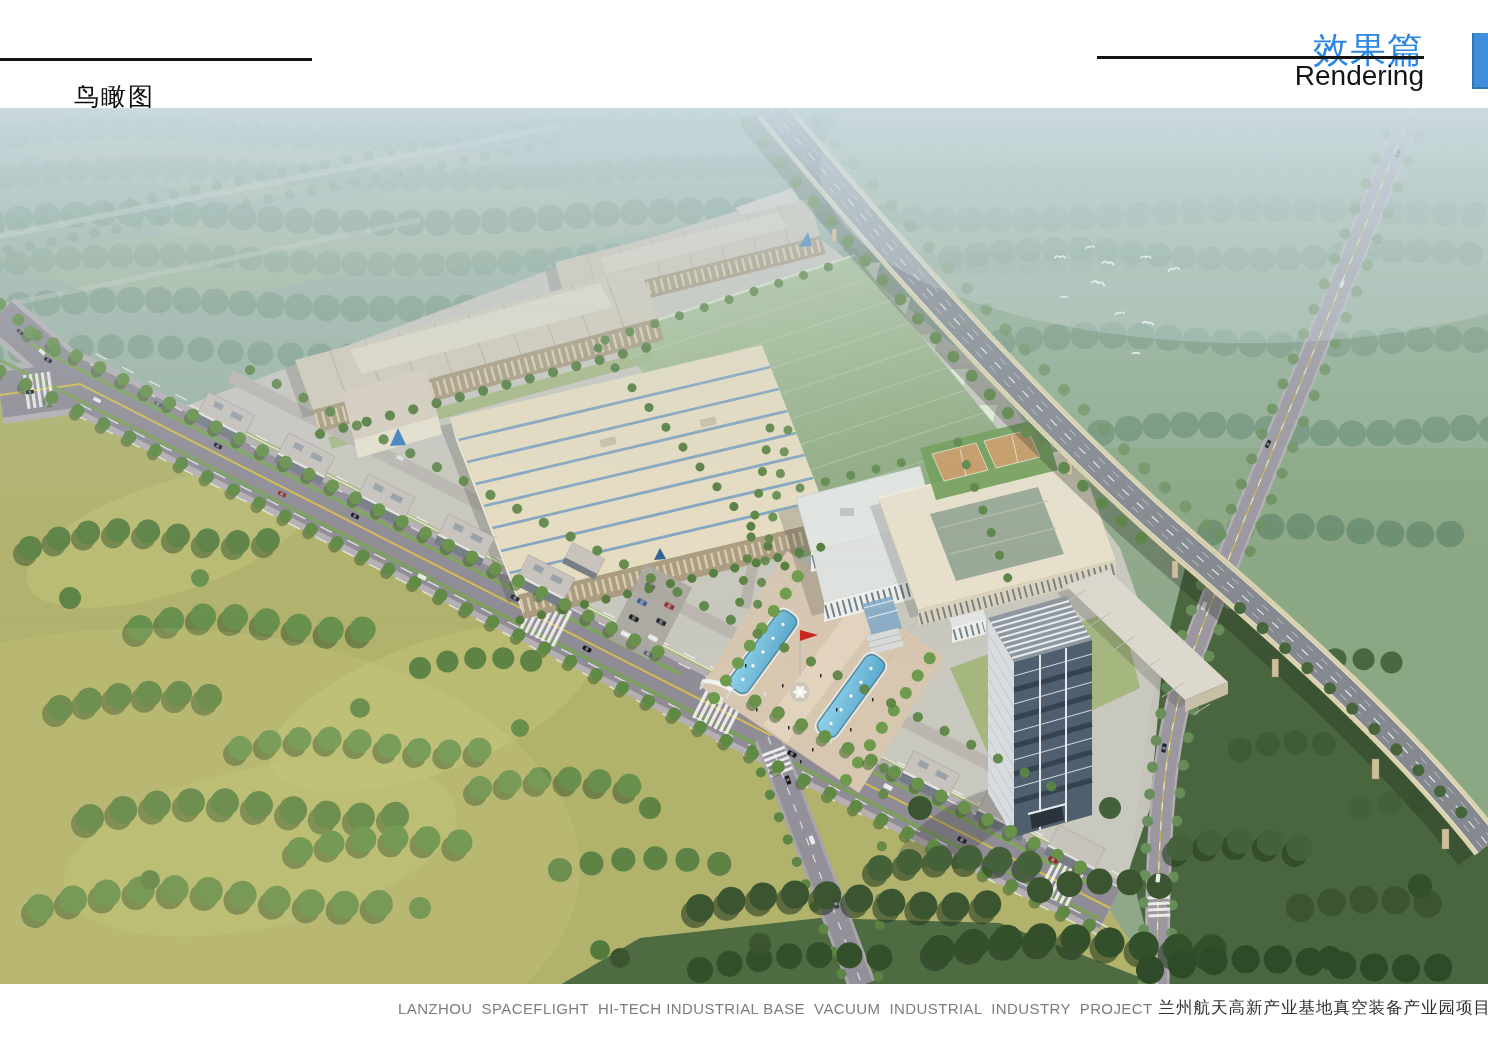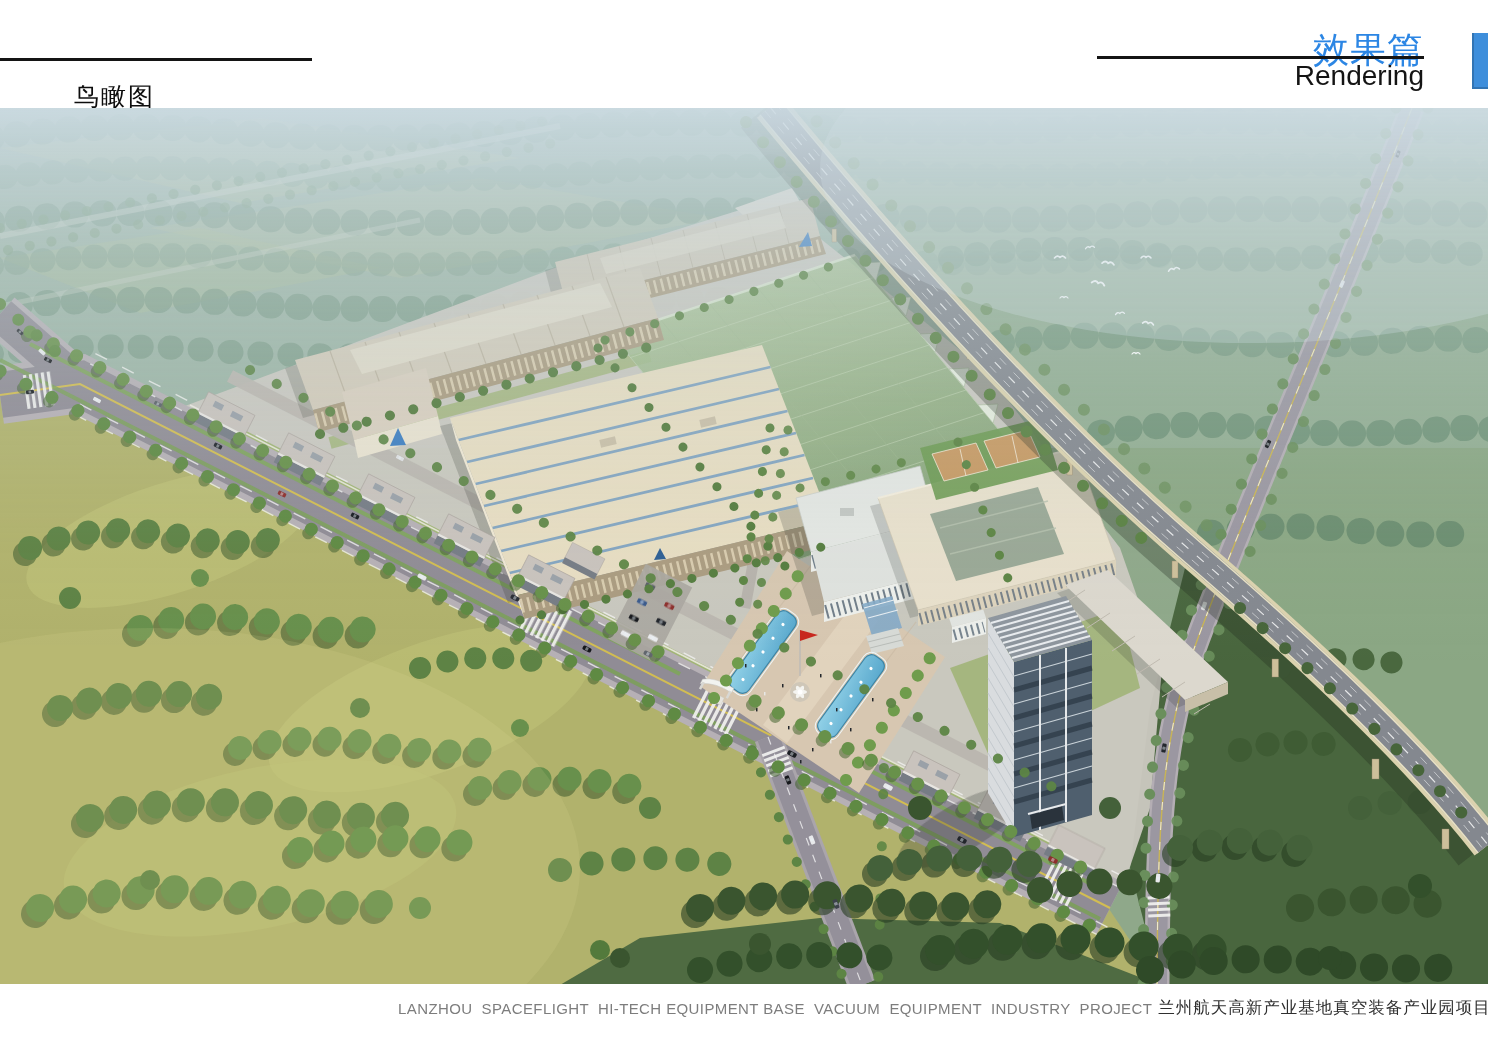--- a/index.html
+++ b/index.html
@@ -658,16 +658,16 @@
 
     <g>
       <rect x="0" y="0" width="1488" height="560" fill="url(#hazeV)"></rect>
       <ellipse cx="1250" cy="60" rx="430" ry="175" fill="rgba(208,222,230,.3)"></ellipse>
       <ellipse cx="150" cy="760" rx="430" ry="240" fill="rgba(238,230,164,.12)"></ellipse>
     </g>
   </svg>
   </figure>
 
   <div class="caption">
-    <span class="caption-en">LANZHOU  SPACEFLIGHT  HI-TECH EQUIPMENT BASE  VACUUM  EQUIPMENT  INDUSTRY  PROJECT</span><span class="caption-cn">兰州航天高新产业基地真空装备产业园项目</span>
+    <span class="caption-en">LANZHOU  SPACEFLIGHT  HI-TECH INDUSTRIAL BASE  VACUUM  INDUSTRIAL  INDUSTRY  PROJECT</span><span class="caption-cn">兰州航天高新产业基地真空装备产业园项目</span>
   </div>
 
 </div>
 
 </body></html>

